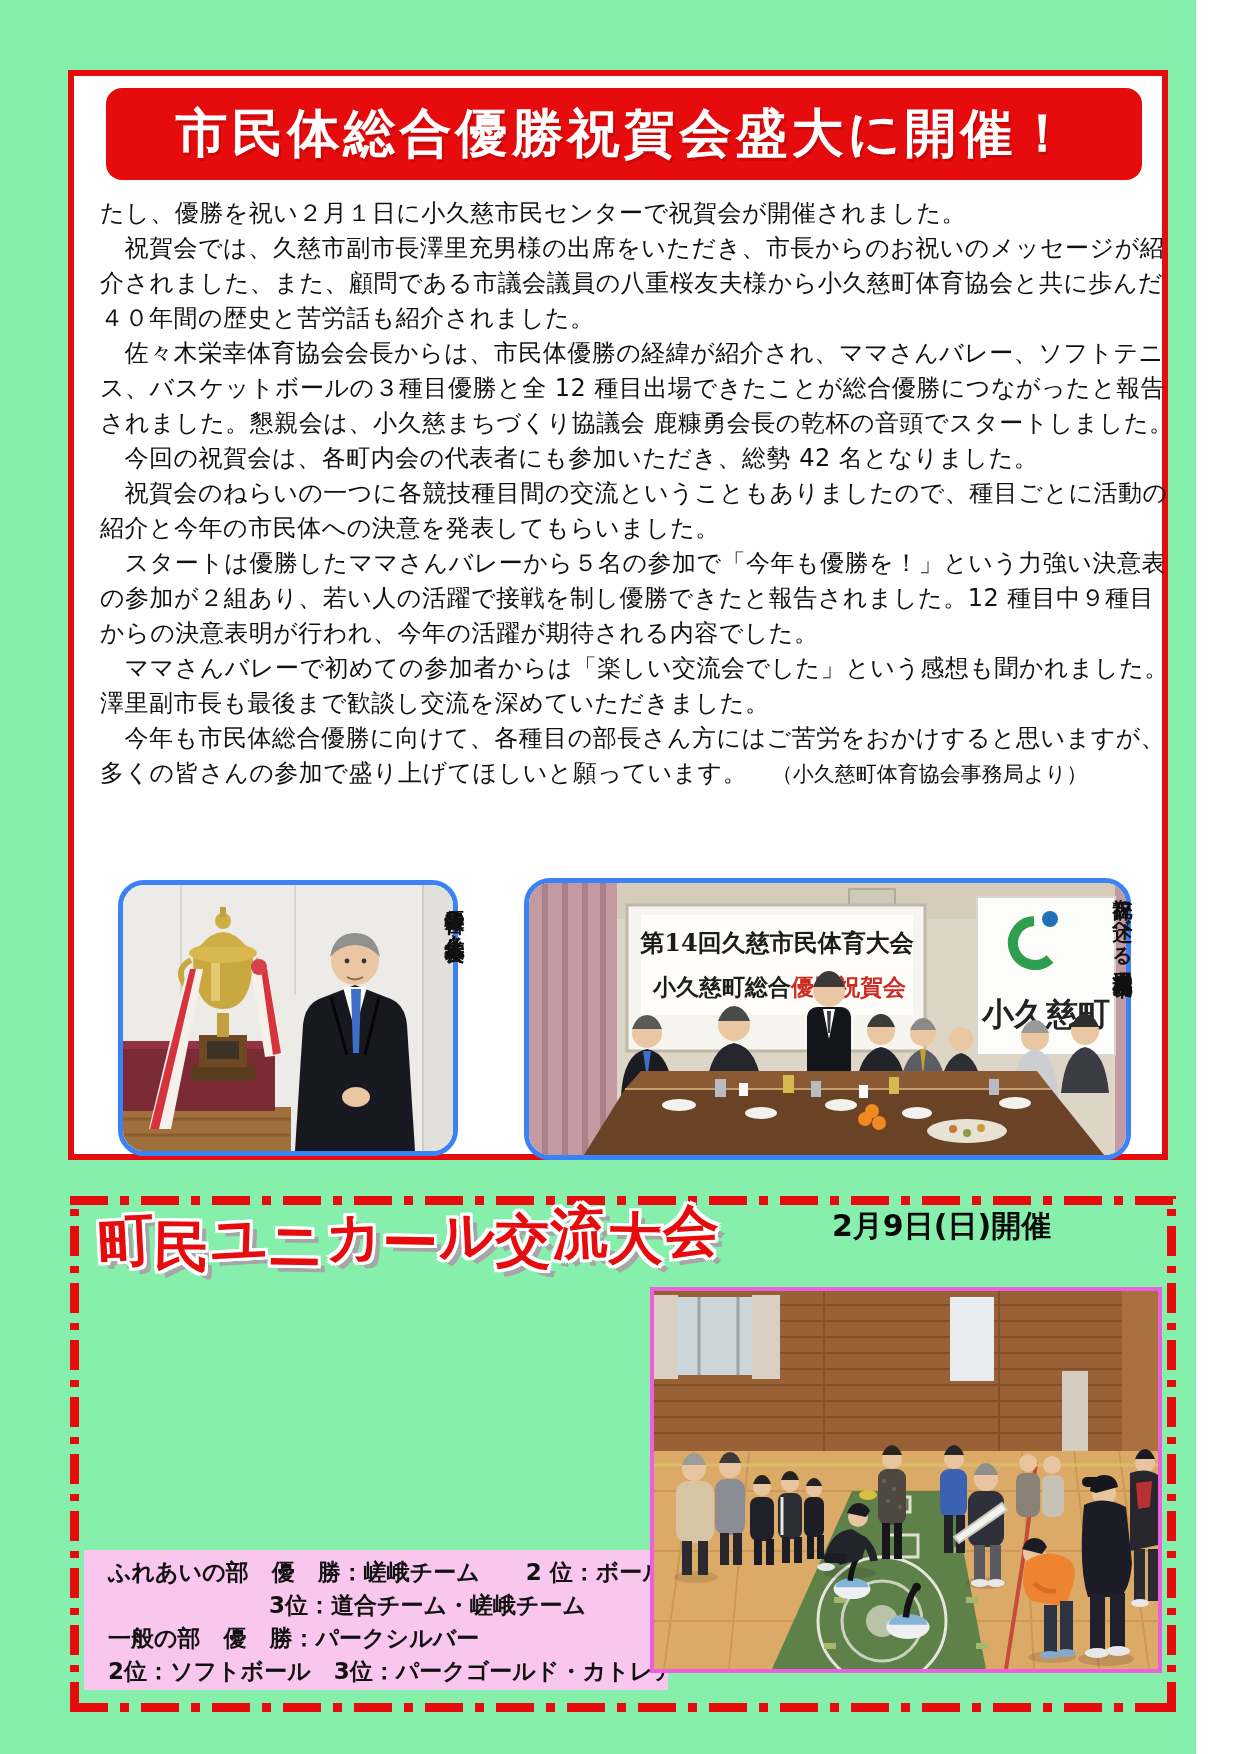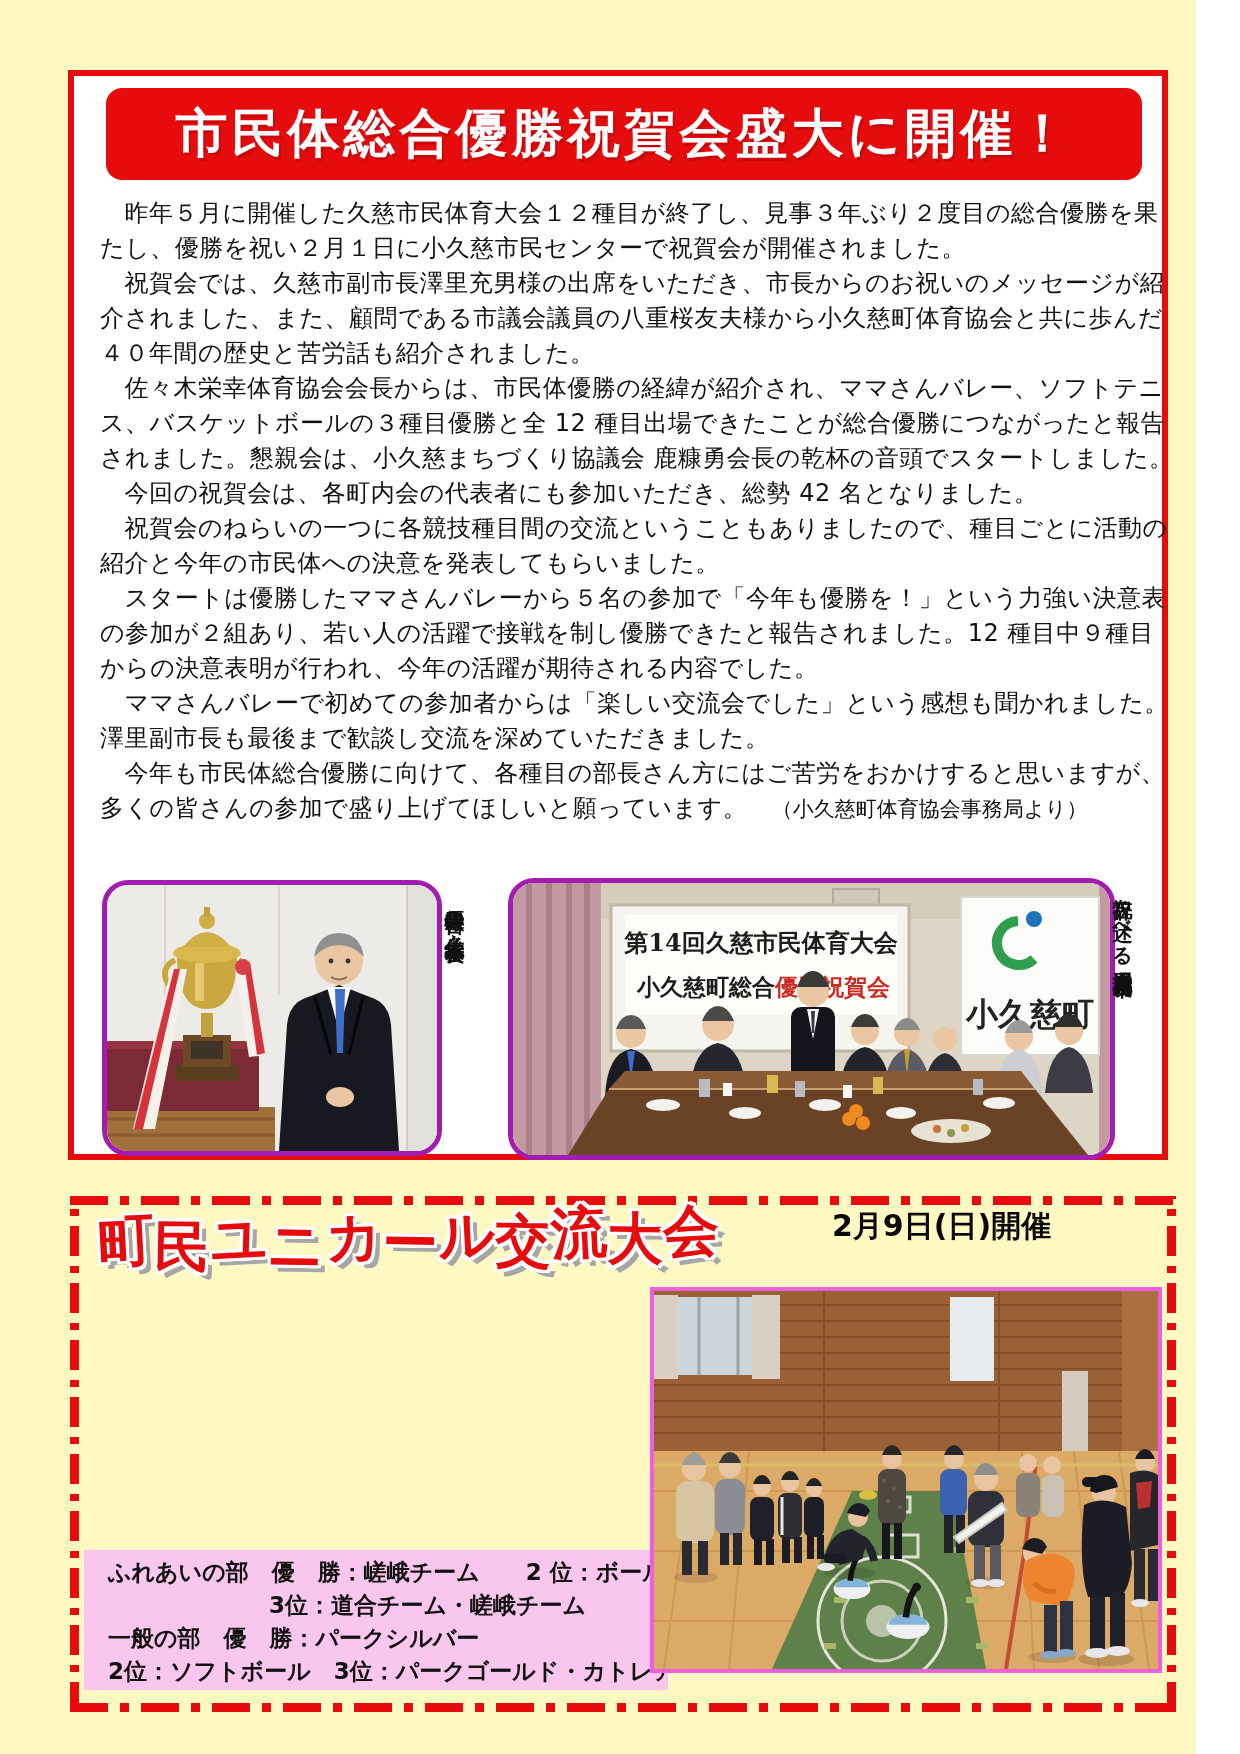--- a/index.html
+++ b/index.html
@@ -1,28 +1,28 @@
 <!DOCTYPE html>
 <html><head>
 <meta charset="utf-8">
 <style>
   html,body{margin:0;padding:0;background:#ffffff;}
-  .page{position:relative;width:1196px;height:1754px;background:#fef9c3;overflow:hidden;
+  .page{position:relative;width:1196px;height:1754px;background:#86efac;overflow:hidden;
         font-family:"DejaVu Sans","Liberation Sans",sans-serif;color:#111;}
   
   .box1{position:absolute;left:68px;top:70px;width:1088px;height:1078px;border:6px solid #e60b0c;background:#fff;}
   .banner1{position:absolute;left:106px;top:88px;width:1036px;height:92px;background:#e60b0c;border-radius:16px;
            display:flex;align-items:center;justify-content:center;}
   .banner1 .t{color:#ffffff;font-size:52px;font-weight:bold;letter-spacing:4px;white-space:nowrap;
               text-shadow:2px 3px 0 rgba(120,0,0,.25);}
   .body1{position:absolute;left:100px;top:196px;width:1056px;}
   .b1ln{height:35px;line-height:35px;font-size:24px;letter-spacing:0.5px;white-space:nowrap;}
   .credit{font-size:21px;letter-spacing:0px;}
   
-  .photo{position:absolute;border:5px solid #a21caf;border-radius:26px;overflow:hidden;background:#eee;}
+  .photo{position:absolute;border:5px solid #3b82f6;border-radius:26px;overflow:hidden;background:#eee;margin-left:16px;}
   .ph1{left:102px;top:880px;width:330px;height:266px;}
   .ph2{left:508px;top:878px;width:597px;height:272px;}
   .vcap{position:absolute;writing-mode:vertical-rl;font-size:20px;font-weight:600;letter-spacing:1px;color:#111;white-space:nowrap;}
   .cap1{left:442px;top:894px;height:256px;}
   .cap2{left:1110px;top:882px;height:268px;}
   
   .box2{position:absolute;left:70px;top:1196px;width:1106px;height:516px;}
   .dash{position:absolute;background-color:transparent;}
   .dash.top,.dash.bot{left:0;right:0;height:9px;
      background-image:repeating-linear-gradient(90deg,#e60b0c 0 38px,transparent 38px 50px,#e60b0c 50px 59px,transparent 59px 71px);}
@@ -51,21 +51,20 @@
 <div class="page">
 
   <div class="box1"></div>
 
   <div class="banner1">
     <div class="t">市民体総合優勝祝賀会盛大に開催！</div>
   </div>
 
   <div class="body1">
     <div>
-        <div class="b1ln">　昨年５月に開催した久慈市民体育大会１２種目が終了し、見事３年ぶり２度目の総合優勝を果</div>
         <div class="b1ln">たし、優勝を祝い２月１日に小久慈市民センターで祝賀会が開催されました。</div>
         <div class="b1ln">　祝賀会では、久慈市副市長澤里充男様の出席をいただき、市長からのお祝いのメッセージが紹</div>
         <div class="b1ln">介されました、また、顧問である市議会議員の八重桜友夫様から小久慈町体育協会と共に歩んだ</div>
         <div class="b1ln">４０年間の歴史と苦労話も紹介されました。</div>
         <div class="b1ln">　佐々木栄幸体育協会会長からは、市民体優勝の経緯が紹介され、ママさんバレー、ソフトテニ</div>
         <div class="b1ln">ス、バスケットボールの３種目優勝と全 12 種目出場できたことが総合優勝につながったと報告</div>
         <div class="b1ln">されました。懇親会は、小久慈まちづくり協議会 鹿糠勇会長の乾杯の音頭でスタートしました。</div>
         <div class="b1ln">　今回の祝賀会は、各町内会の代表者にも参加いただき、総勢 42 名となりました。</div>
         <div class="b1ln">　祝賀会のねらいの一つに各競技種目間の交流ということもありましたので、種目ごとに活動の</div>
         <div class="b1ln">紹介と今年の市民体への決意を発表してもらいました。</div>

